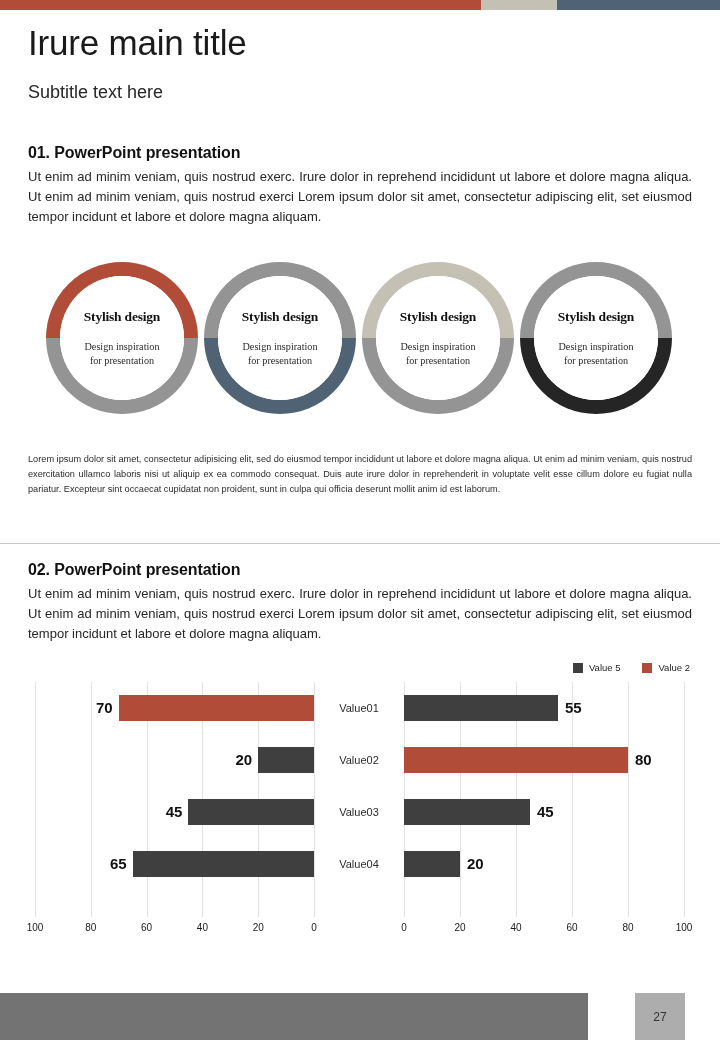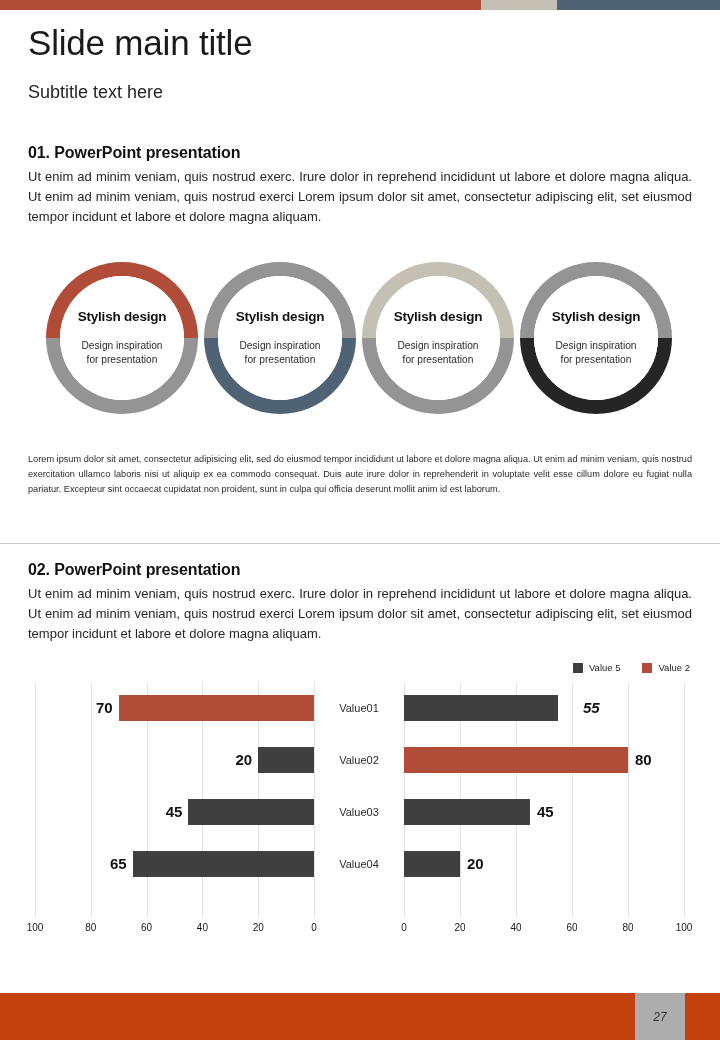--- a/index.html
+++ b/index.html
@@ -73,21 +73,21 @@
     position: absolute;
     left: 0; top: 543px;
     width: 720px; height: 1px;
     background: #c9c9c9;
   }
 
   
   #rings {
     position: absolute;
     left: 0; top: 245px;
-    width: 580px; height: 195px;
+    width: 580px; height: 195px; font-family: Liberation Serif, serif;
   }
   .ring {
     position: absolute;
     top: 5px;
     width: 176px; height: 176px;
   }
   .ring svg { display: block; }
   .ring-inner {
     position: absolute;
     left: 26px; top: 26px;
@@ -208,23 +208,22 @@
     top: 0;
     font-size: 10px;
     color: #1a1a1a;
     transform: translateX(-50%);
   }
 
   
   #footer {
     position: absolute;
     left: 0; bottom: 0;
-    width: 720px; height: 47px;
-    background: #c2410c;
-    font-style: italic;
+    width: 588px; height: 47px;
+    background: #737373;
   }
   #page-number {
     position: absolute;
     left: 635px; top: 0;
     width: 50px; height: 47px;
     background: #adadad;
     display: flex;
     align-items: center;
     justify-content: center;
     font-size: 12px;
@@ -233,21 +232,21 @@
 </style>
 </head>
 <body>
 
 <div id="topbar">
   <div class="topbar-seg topbar-red"></div>
   <div class="topbar-seg topbar-tan"></div>
   <div class="topbar-seg topbar-blue"></div>
 </div>
 
-<div id="title">Slide main title</div>
+<div id="title">Irure main title</div>
 <div id="subtitle">Subtitle text here</div>
 
 <div class="sec-heading" id="sec1-heading">01. PowerPoint presentation</div>
 <div class="sec-body" id="sec1-body">Ut enim ad minim  veniam, quis nostrud exerc. Irure dolor in reprehend incididunt ut labore et dolore magna aliqua. Ut enim  ad  minim  veniam,  quis  nostrud  exerci   Lorem  ipsum  dolor  sit  amet,  consectetur  adipiscing  elit,  set  eiusmod tempor incidunt et labore et dolore magna aliquam.</div>
 
 <div id="rings">
 
   <div class="ring" style="left:34px;">
     <svg width="176" height="176" viewBox="0 0 176 176">
       <path d="M 88 88 m -76 0 a 76 76 0 0 1 152 0 Z" fill="#b04c38"></path>
@@ -341,21 +340,21 @@
       <div class="gridline" style="left: 460px;"></div>
       <div class="gridline" style="left: 516px;"></div>
       <div class="gridline" style="left: 572px;"></div>
       <div class="gridline" style="left: 628px;"></div>
       <div class="gridline" style="left: 684px;"></div>
       <div class="bar-row" style="top: 0px;">
         <div class="bar bar-left" style="width: 195.3px; left: 118.7px; background: rgb(176, 76, 56);"></div>
         <div class="bar-label" style="right: auto; left: 84.7px; width: 28px; text-align: right;">70</div>
         <div class="cat-label">Value01</div>
         <div class="bar bar-right" style="width: 154px; left: 404px; background: rgb(63, 63, 63);"></div>
-        <div class="bar-label" style="left: 583px; font-style: italic;">55</div>
+        <div class="bar-label" style="left: 565px;">55</div>
       </div>
       <div class="bar-row" style="top: 52px;">
         <div class="bar bar-left" style="width: 55.8px; left: 258.2px; background: rgb(63, 63, 63);"></div>
         <div class="bar-label" style="right: auto; left: 224.2px; width: 28px; text-align: right;">20</div>
         <div class="cat-label">Value02</div>
         <div class="bar bar-right" style="width: 224px; left: 404px; background: rgb(176, 76, 56);"></div>
         <div class="bar-label" style="left: 635px;">80</div>
       </div>
       <div class="bar-row" style="top: 104px;">
         <div class="bar bar-left" style="width: 125.55px; left: 188.45px; background: rgb(63, 63, 63);"></div>

